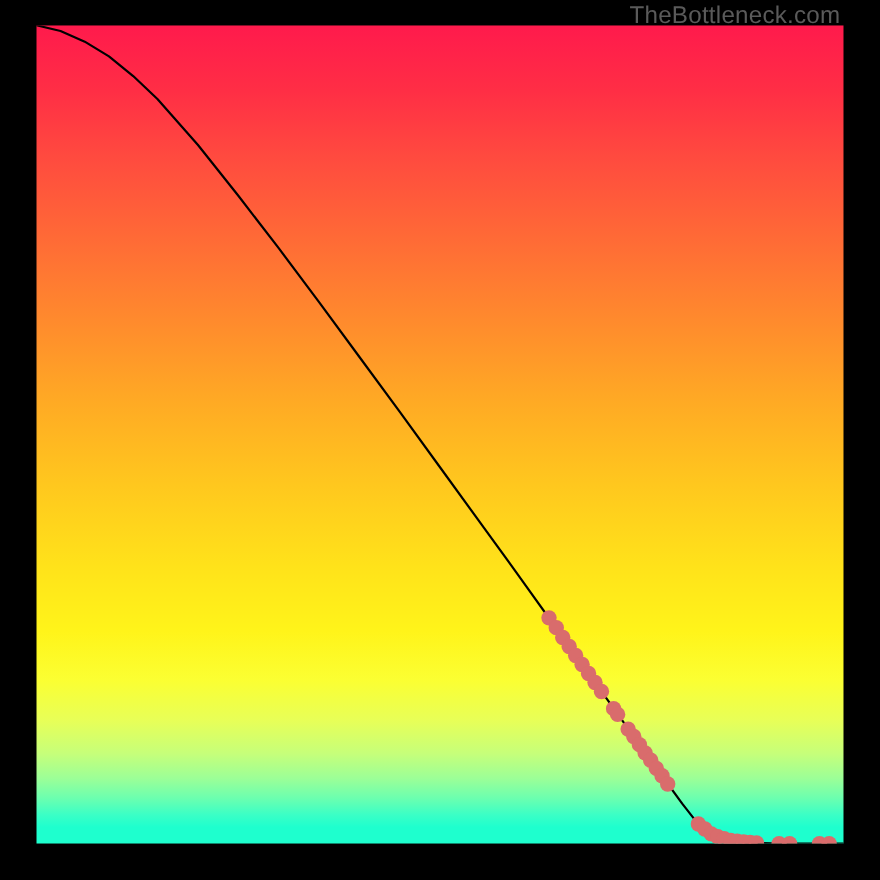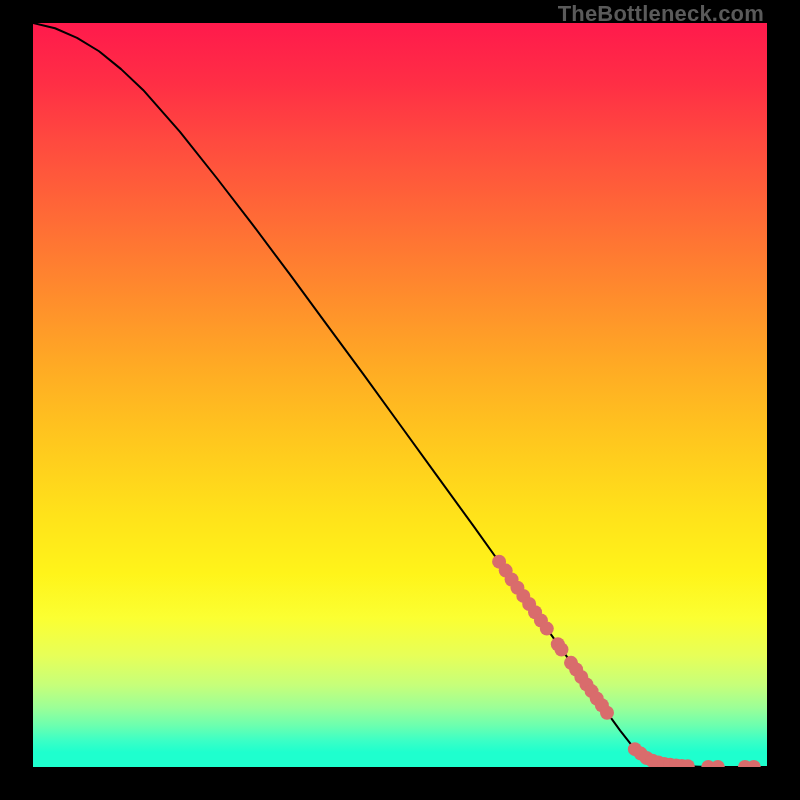--- a/index.html
+++ b/index.html
@@ -42,21 +42,21 @@
       #1effce 98%,
       #1effce 100%
     );
   }
   .watermark {
     position: absolute;
     top: 1px;
     right: 36px;
     font-family: Arial, Helvetica, sans-serif;
     font-size: 22px;
-    font-weight: 700;
+    font-weight: 400;
     color: #5a5a5a;
     letter-spacing: 0.2px;
   }
   svg {
     position: absolute;
     left: 0;
     top: 0;
   }
 </style>
 </head>

